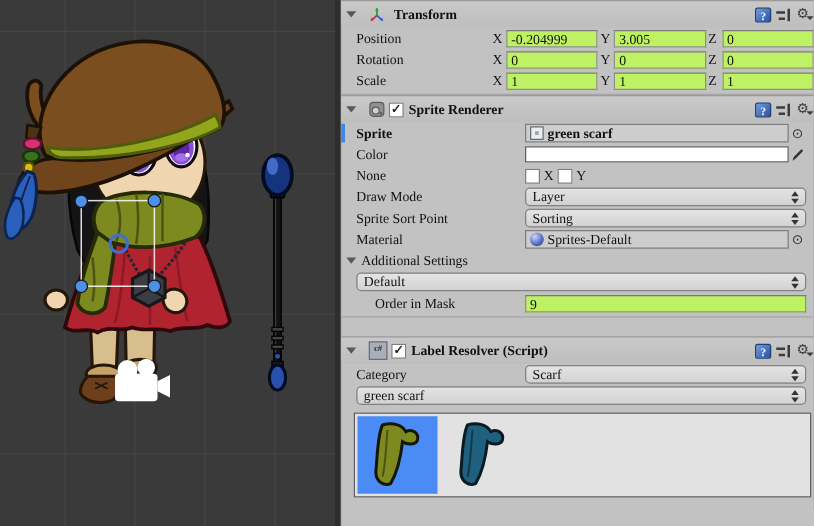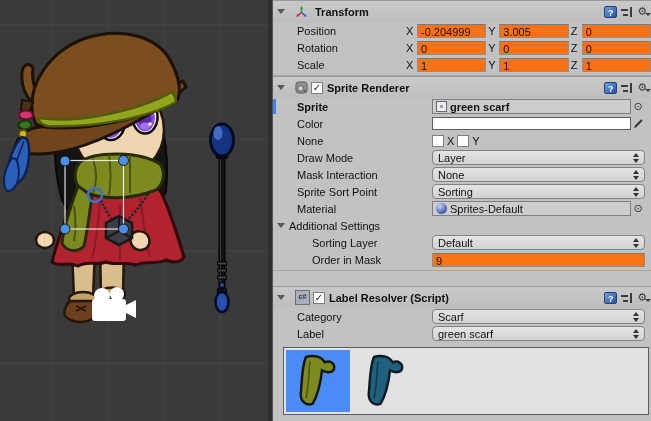--- a/index.html
+++ b/index.html
@@ -4,47 +4,47 @@
 <style>
   html,body{margin:0;padding:0;background:#888;}
   #app{position:relative;width:651px;height:421px;overflow:hidden;
        font-family:"Liberation Sans","DejaVu Sans",sans-serif;font-size:11px;color:#111;
        background:#C2C2C2;}
   
   #scene{position:absolute;left:0;top:0;width:268px;height:421px;background:#3A3A3A;}
   #scene svg{display:block}
   #divider{position:absolute;left:268px;top:0;width:5px;height:421px;background:#2E2E2E;border-right:1px solid #555;box-sizing:border-box;}
   
-  #inspector{position:absolute;left:273px;top:0;width:378px;height:421px;background:#C2C2C2;}
+  #inspector{position:absolute;left:273px;top:0;width:378px;height:421px;background:#C2C2C2;font-family:Liberation Serif, serif;}
   .comp{border-bottom:1px solid #A6A6A6;}
   .comp-header{position:relative;height:21px;display:flex;align-items:center;padding-left:4px;
      border-top:1px solid #9A9A9A;background:linear-gradient(#C9C9C9,#BEBEBE);}
   .fold{width:0;height:0;border-left:4px solid transparent;border-right:4px solid transparent;border-top:5px solid #595959;margin-right:4px;flex:0 0 auto;}
   .hdr-title{font-weight:bold;margin-left:4px;white-space:nowrap;}
   .hdr-icons{margin-left:auto;display:flex;align-items:center;gap:4px;padding-right:4px;}
   .help-book{width:13px;height:12px;border-radius:2px;background:linear-gradient(135deg,#6FA0E8,#2B4FA0);
      color:#fff;font-size:9px;font-weight:bold;text-align:center;line-height:12px;border:1px solid #23406f;box-sizing:border-box;}
   .preset-ic{position:relative;width:12px;height:12px;}
   .preset-ic i{position:absolute;background:#3c3c3c;}
   .preset-ic .b1{left:0;top:3px;width:7px;height:2px;}
   .preset-ic .b2{left:2px;top:8px;width:5px;height:2px;}
   .preset-ic .b3{left:9px;top:1px;width:2px;height:10px;}
   .gear{position:relative;font-size:11px;line-height:11px;color:#3c3c3c;}
   .gear:after{content:"";position:absolute;right:-4px;bottom:1px;border-left:3px solid transparent;border-right:3px solid transparent;border-top:3px solid #3c3c3c;}
   .chk{width:12px;height:12px;background:#fff;border:1px solid #7f7f7f;box-sizing:border-box;
        font-size:10px;line-height:10px;text-align:center;color:#222;font-weight:bold;flex:0 0 auto;}
   .comp-icon{width:13px;height:13px;margin-left:6px;margin-right:3px;flex:0 0 auto;}
   
-  .row{position:relative;display:flex;align-items:center;height:17px;padding-left:24px;}
+  .row{position:relative;display:flex;align-items:center;height:17px;padding-left:12px;}
   .lbl{width:135px;flex:0 0 auto;white-space:nowrap;overflow:hidden;}
   .row.tr .lbl{width:109px;}
   .val{flex:1;display:flex;align-items:center;margin-right:6px;min-width:0;}
   .axgrp{flex:1;display:flex;align-items:center;gap:2px;min-width:0;}
   .axlbl{width:9px;text-align:left;flex:0 0 auto;}
-  .tfield{flex:1;height:14px;line-height:14px;background:#f97316;border:1px solid #8F8F8F;border-top-color:#7A7A7A;
+  .tfield{flex:1;height:14px;line-height:14px;background:#bef264;border:1px solid #8F8F8F;border-top-color:#7A7A7A;
      box-sizing:border-box;padding:0 3px;white-space:nowrap;overflow:hidden;min-width:0;}
   .dropdown{flex:1;height:15px;display:flex;align-items:center;background:linear-gradient(#E4E4E4,#D2D2D2);
      border:1px solid #828282;border-radius:4px;box-sizing:border-box;padding:0 5px;min-width:0;}
   .dd-caret{margin-left:auto;display:flex;flex-direction:column;gap:2px;padding-left:4px;}
   .dd-caret i{width:0;height:0;border-left:3px solid transparent;border-right:3px solid transparent;}
   .dd-caret .up{border-bottom:4px solid #333;}
   .dd-caret .dn{border-top:4px solid #333;}
   .objfield{flex:1;height:15px;display:flex;align-items:center;background:#CDCDCD;border:1px solid #7E7E7E;
      box-sizing:border-box;padding:0 3px;min-width:0;}
   .picker{width:14px;text-align:center;font-size:11px;color:#333;flex:0 0 auto;}
@@ -322,32 +322,20 @@
           <span class="dropdown">
             <span>Layer</span>
             <span class="dd-caret">
                 <i class="up"></i>
                 <i class="dn"></i>
               </span>
           </span>
         </span>
       </div>
 
-      <div class="row">
-        <span class="lbl">Mask Interaction</span>
-        <span class="val">
-          <span class="dropdown">
-            <span>None</span>
-            <span class="dd-caret">
-                <i class="up"></i>
-                <i class="dn"></i>
-              </span>
-          </span>
-        </span>
-      </div>
 
       <div class="row">
         <span class="lbl">Sprite Sort Point</span>
         <span class="val">
           <span class="dropdown">
             <span>Sorting</span>
             <span class="dd-caret">
                 <i class="up"></i>
                 <i class="dn"></i>
               </span>
@@ -365,21 +353,20 @@
           <span class="picker">⊙</span>
         </span>
       </div>
 
       <div class="row" style="padding-left:4px;">
         <span class="fold"></span>
         <span>Additional Settings</span>
       </div>
 
       <div class="row indent1">
-        <span class="lbl">Sorting Layer</span>
         <span class="val">
           <span class="dropdown">
             <span>Default</span>
             <span class="dd-caret">
                 <i class="up"></i>
                 <i class="dn"></i>
               </span>
           </span>
         </span>
       </div>
@@ -419,21 +406,20 @@
             <span>Scarf</span>
             <span class="dd-caret">
                 <i class="up"></i>
                 <i class="dn"></i>
               </span>
           </span>
         </span>
       </div>
 
       <div class="row">
-        <span class="lbl">Label</span>
         <span class="val">
           <span class="dropdown">
             <span>green scarf</span>
             <span class="dd-caret">
                 <i class="up"></i>
                 <i class="dn"></i>
               </span>
           </span>
         </span>
       </div>

